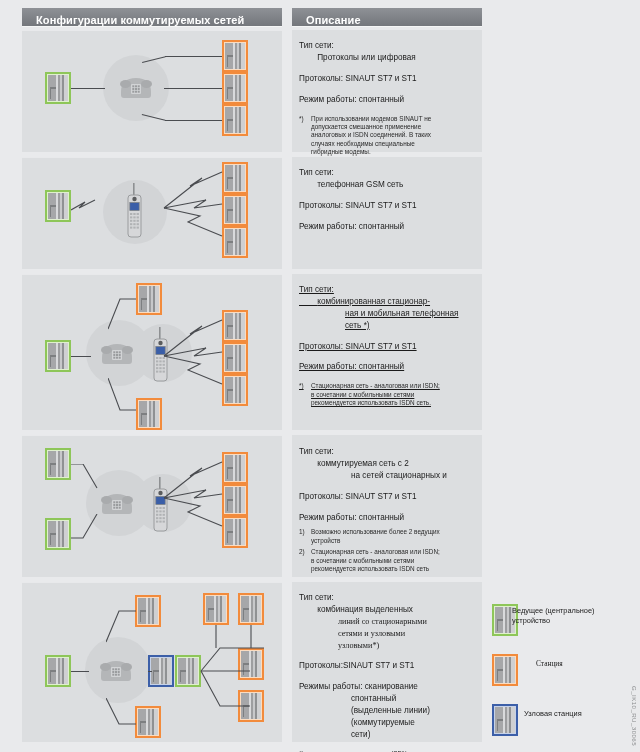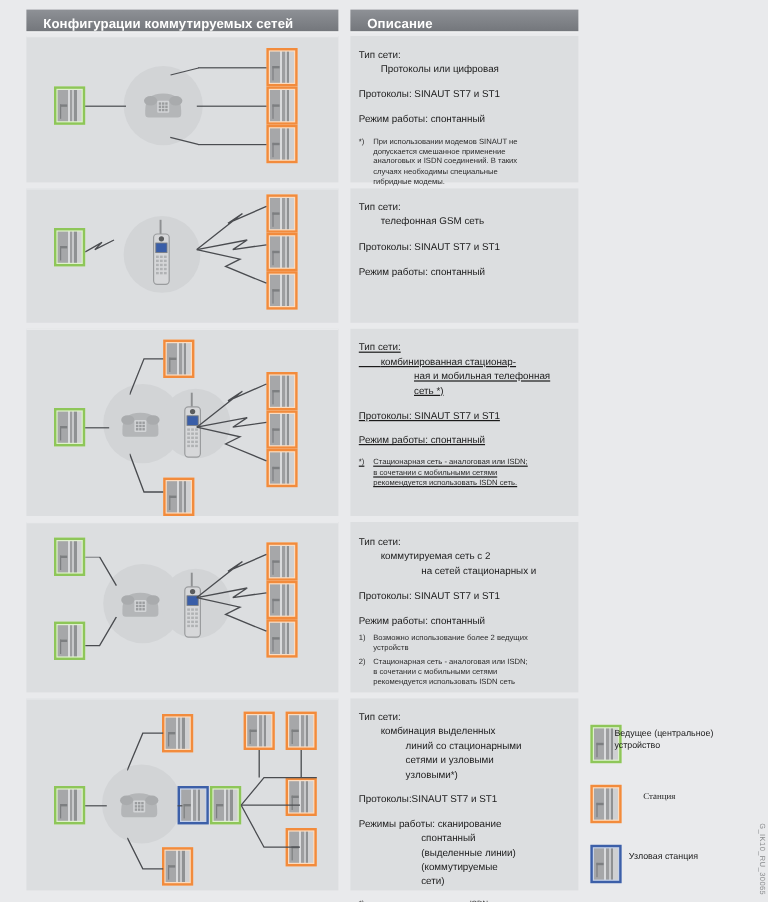--- a/index.html
+++ b/index.html
@@ -35,21 +35,21 @@
     background:#dcdee0;
   }
 
   
   .desc{
     position:absolute;left:299px;width:182px;
     font-size:8.2px;line-height:1.45;color:#1b1b1b;
   }
   .ln{margin:0 0 0 0;white-space:pre;}
   .blk{margin-bottom:9px;}
-  .ind{padding-left:39px;}
+  .ind{padding-left:39px;font-family:Liberation Serif, serif;}
   .ind2{padding-left:46px;}
   .ind3{padding-left:52px;}
   .fn{font-size:6.4px;line-height:1.32;color:#2a2a2a;}
   .fn-row{display:flex;gap:4px;margin-bottom:3px;}
   .fn-mark{flex:0 0 auto;width:8px;}
   .fn-txt{flex:1 1 auto;}
 
   
   .dev{
     position:absolute;

